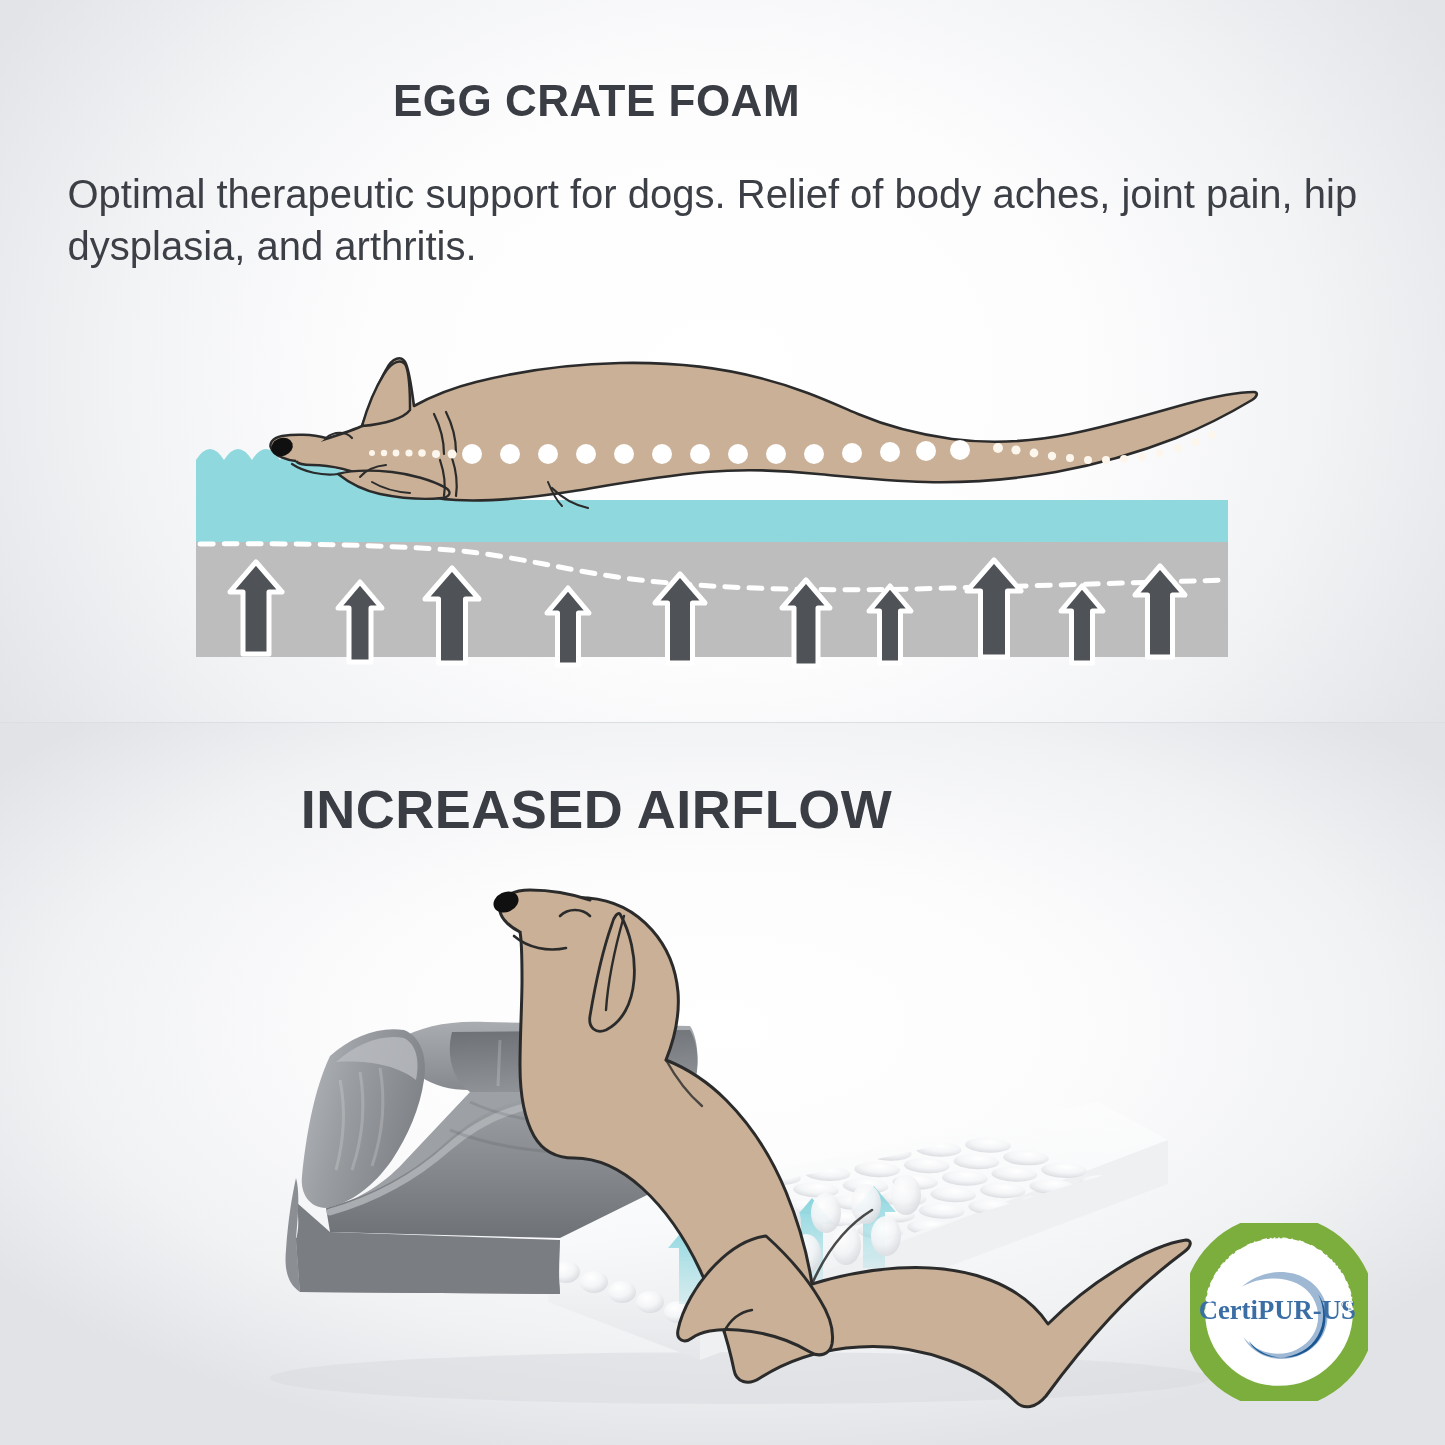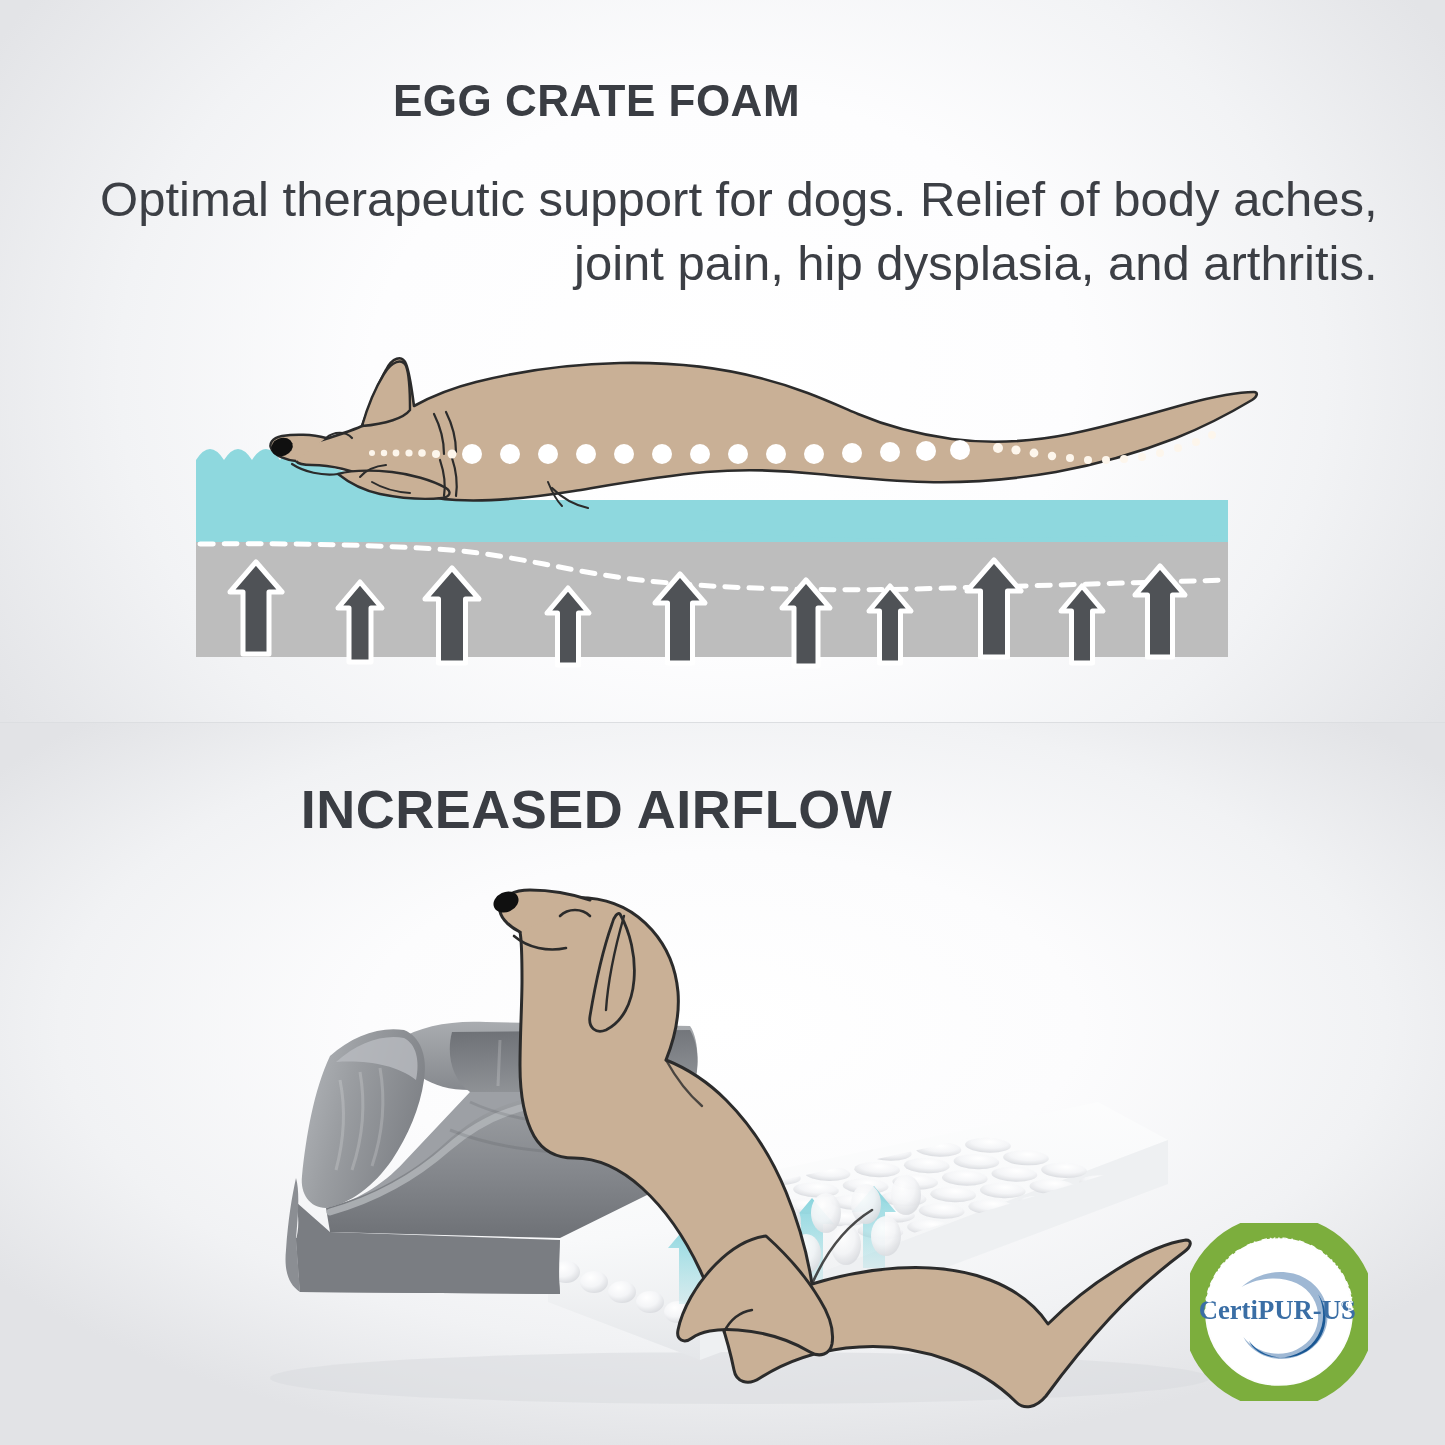--- a/index.html
+++ b/index.html
@@ -23,22 +23,22 @@
   }
   
   .title{
     position:absolute;left:0;width:1193px;text-align:center;
     color:#3a3d43;font-weight:700;letter-spacing:.5px;
   }
   #title-top{top:76px;font-size:44px;}
   #title-bottom{top:778px;font-size:54px;}
   .subtitle{
     position:absolute;left:50%;transform:translateX(-50%);
-    width:1310px;text-align:right;color:#3c3f45;
-    font-size:49px;line-height:1.30;font-weight:400;
+    width:1310px;text-align:left;color:#3c3f45;
+    font-size:40px;line-height:1.30;font-weight:400;
   }
   #subtitle-top{top:168px;}
   
   .fig{position:absolute;}
   #fig-top{left:0;top:330px;width:1445px;height:350px;}
   #fig-bottom{left:0;top:840px;width:1445px;height:600px;}
   #badge{position:absolute;left:1190px;top:1223px;width:178px;height:178px;}
 </style>
 </head>
 <body>

